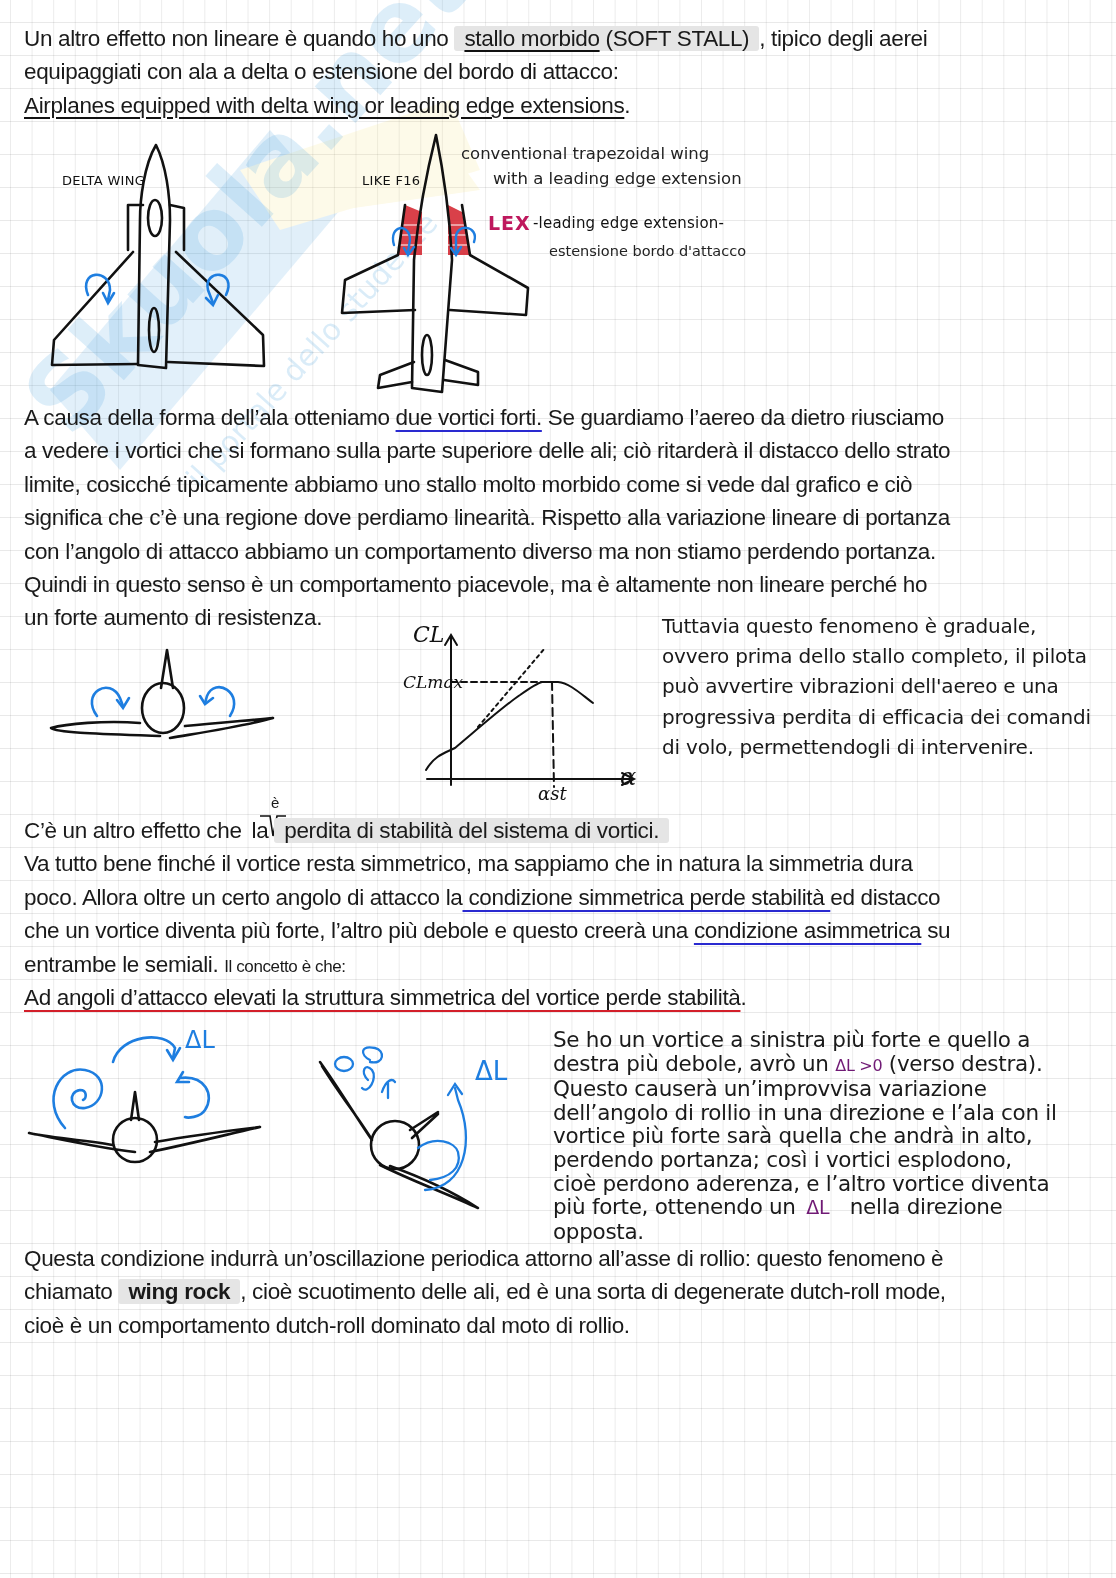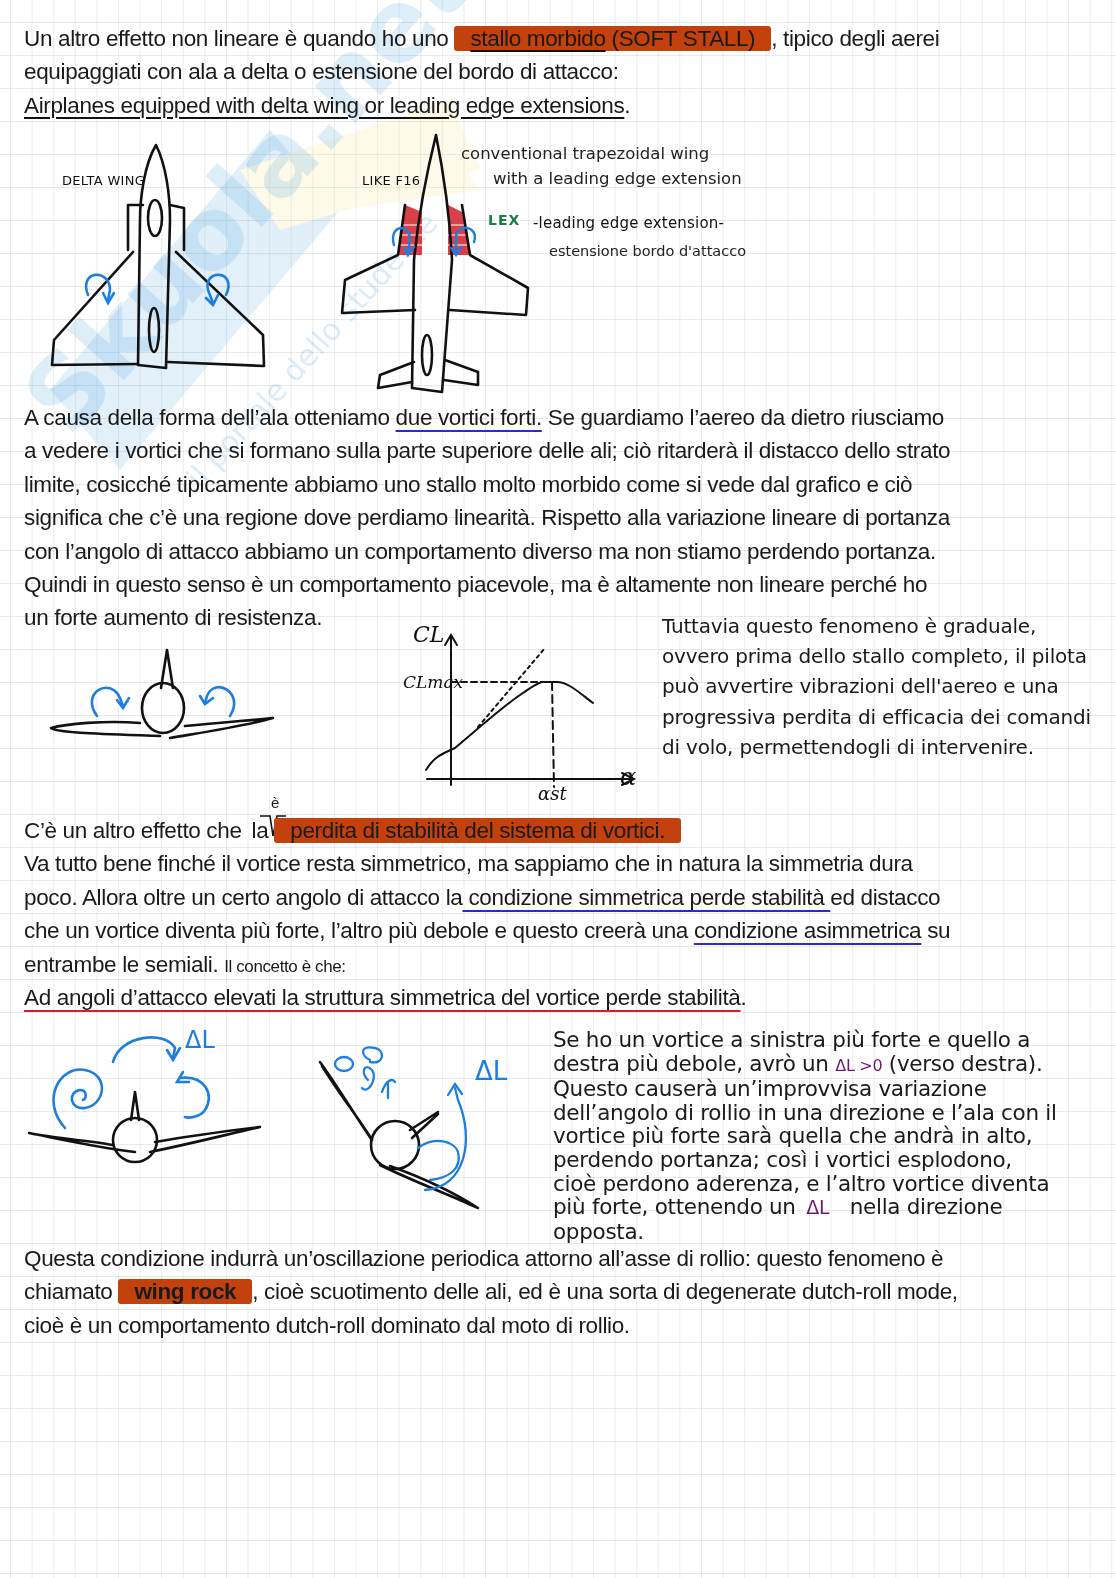--- a/index.html
+++ b/index.html
@@ -21,21 +21,21 @@
       position: absolute;
       left: 24px;
       font-family: "Liberation Sans", "DejaVu Sans", sans-serif;
       font-size: 22.5px;
       line-height: 33.4px;
       letter-spacing: -0.35px;
       white-space: nowrap;
       transform-origin: left top;
     }
     .line { display: block; height: 33.4px; }
-    .hl-yellow { background: #c2410c; border-radius: 3px; padding: 0 16px; }
+    .hl-yellow { background: #e5e5e5; border-radius: 3px; padding: 0 10px; }
     .ul-black { text-decoration: underline; text-decoration-color: #111; text-decoration-thickness: 2px; text-underline-offset: 4px; }
     .ul-blue { text-decoration: underline; text-decoration-color: #2a2ad0; text-decoration-thickness: 1.5px; text-underline-offset: 5px; }
     .ul-red { text-decoration: underline; text-decoration-color: #d31f2a; text-decoration-thickness: 2px; text-underline-offset: 5px; }
     .bold { font-weight: bold; }
     .small-note { font-size: 17px; letter-spacing: -0.4px; }
     .side-note {
       position: absolute;
       font-family: "DejaVu Sans", sans-serif;
       font-size: 20px;
       line-height: 30.2px;
@@ -134,21 +134,21 @@
     <g fill="none" stroke="#1e7ee0" stroke-width="2.4" stroke-linecap="round">
       <path d="M64,115 C58,95 80,92 80,110 L78,122"></path>
       <path d="M74,118 L78,125 L84,117"></path>
       <path d="M144,112 C150,95 124,92 126,110 L126,123"></path>
       <path d="M121,118 L126,125 L131,117"></path>
     </g>
   </svg>
 
   <span class="caption" style="left:461px; top:144px; font-size:16.5px;">conventional trapezoidal wing</span>
   <span class="caption" style="left:461px; top:169px; font-size:16.5px;margin-left:32px;">with a leading edge extension</span>
-  <span class="caption" style="left:488px; top:212px; font-size:14px; color:#15803d; font-weight:bold; letter-spacing:1px;">LEX</span>
+  <span class="caption" style="left:488px; top:212px; font-size:19px; color:#be185d; font-weight:bold; letter-spacing:1px;">LEX</span>
   <span class="caption" style="left:533px; top:214px; font-size:15px; color:#111; letter-spacing:0.2px;">-leading edge extension-</span>
   <span class="caption" style="left:549px; top:243px; font-size:14.5px;">estensione bordo d'attacco</span>
 
   <div class="para" style="top:401px;">
     <span class="line">
       <span>A causa della forma dell’ala otteniamo </span><span class="ul-blue">due vortici forti.</span><span> Se guardiamo l’aereo da dietro riusciamo</span>
     </span>
     <span class="line">a vedere i vortici che si formano sulla parte superiore delle ali; ciò ritarderà il distacco dello strato</span>
     <span class="line">limite, cosicché tipicamente abbiamo uno stallo molto morbido come si vede dal grafico e ciò</span>
     <span class="line">significa che c’è una regione dove perdiamo linearità. Rispetto alla variazione lineare di portanza</span>

